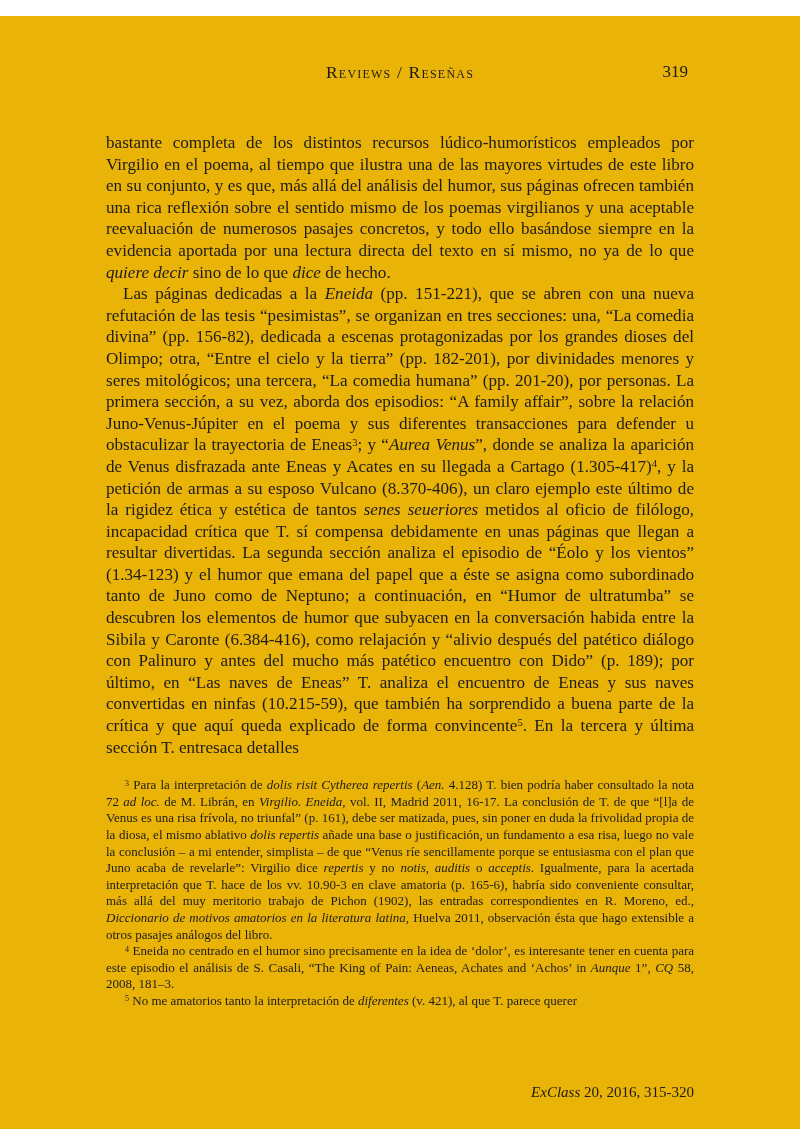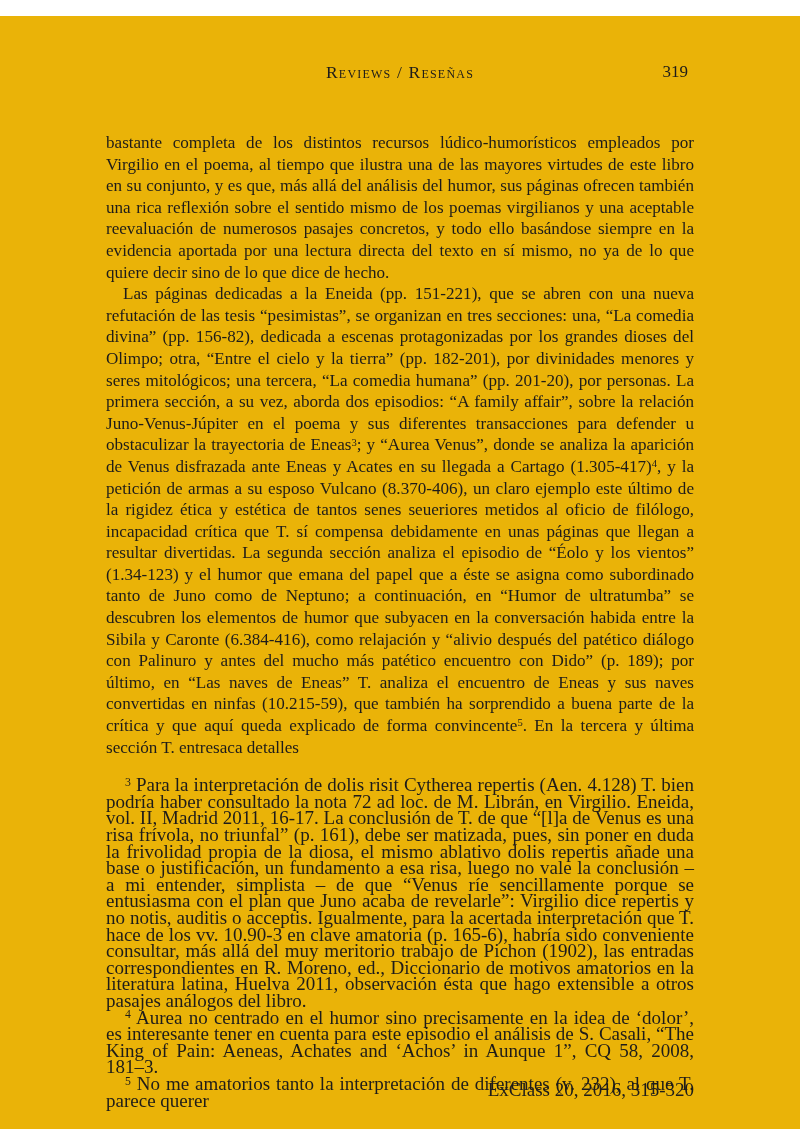--- a/index.html
+++ b/index.html
@@ -31,62 +31,62 @@
     position:absolute;
     right:6px; top:0;
     font-size:17px;
   }
   .body-text .para {
     font-size:17.1px;
     line-height:21.6px;
     text-align:justify;
   }
   .body-text .para.indent { text-indent:17px; }
-  .it { }
+  .it { font-style:italic; }
   sup {
     font-size:62%;
     line-height:0;
     vertical-align:baseline;
     position:relative;
     top:-0.45em;
   }
   .footnotes {
     margin-top:19px;
   }
   .footnotes .footnote {
-    font-size:19px;
+    font-size:13px;
     line-height:16.6px;
     text-align:justify;
     text-indent:19px;
   }
   .page-footer {
     position:absolute;
     right:106px;
     bottom:44px;
-    font-size:19px;
+    font-size:15px;
   }
 </style>
 </head>
 <body>
 
 <div class="page">
 
   <header class="page-header">
     <span class="running-title">Reviews / Reseñas</span>
     <span class="page-number">319</span>
   </header>
 
   <main class="body-text">
       <p class="para"><span>bastante completa de los distintos recursos lúdico-humorísticos empleados por Virgilio en el poema, al tiempo que ilustra una de las mayores virtudes de este libro en su conjunto, y es que, más allá del análisis del humor, sus páginas ofrecen también una rica reflexión sobre el sentido mismo de los poemas virgilianos y una aceptable reevaluación de numerosos pasajes concretos, y todo ello basándose siempre en la evidencia aportada por una lectura directa del texto en sí mismo, no ya de lo que </span><span class="it">quiere decir</span><span> sino de lo que </span><span class="it">dice</span><span> de hecho.</span></p>
       <p class="para indent"><span>Las páginas dedicadas a la </span><span class="it">Eneida</span><span> (pp. 151-221), que se abren con una nueva refutación de las tesis “pesimistas”, se organizan en tres secciones: una, “La comedia divina” (pp. 156-82), dedicada a escenas protagonizadas por los grandes dioses del Olimpo; otra, “Entre el cielo y la tierra” (pp. 182-201), por divinidades menores y seres mitológicos; una tercera, “La comedia humana” (pp. 201-20), por personas. La primera sección, a su vez, aborda dos episodios: “A family affair”, sobre la relación Juno-Venus-Júpiter en el poema y sus diferentes transacciones para defender u obstaculizar la trayectoria de Eneas</span><sup>3</sup><span>; y “</span><span class="it">Aurea Venus</span><span>”, donde se analiza la aparición de Venus disfrazada ante Eneas y Acates en su llegada a Cartago (1.305-417)</span><sup>4</sup><span>, y la petición de armas a su esposo Vulcano (8.370-406), un claro ejemplo este último de la rigidez ética y estética de tantos </span><span class="it">senes seueriores</span><span> metidos al oficio de filólogo, incapacidad crítica que T. sí compensa debidamente en unas páginas que llegan a resultar divertidas. La segunda sección analiza el episodio de “Éolo y los vientos” (1.34-123) y el humor que emana del papel que a éste se asigna como subordinado tanto de Juno como de Neptuno; a continuación, en “Humor de ultratumba” se descubren los elementos de humor que subyacen en la conversación habida entre la Sibila y Caronte (6.384-416), como relajación y “alivio después del patético diálogo con Palinuro y antes del mucho más patético encuentro con Dido” (p. 189); por último, en “Las naves de Eneas” T. analiza el encuentro de Eneas y sus naves convertidas en ninfas (10.215-59), que también ha sorprendido a buena parte de la crítica y que aquí queda explicado de forma convincente</span><sup>5</sup><span>. En la tercera y última sección T. entresaca detalles</span></p>
     </main>
 
   <section class="footnotes">
       <p class="footnote"><sup>3</sup><span> Para la interpretación de </span><span class="it">dolis risit Cytherea repertis</span><span> (</span><span class="it">Aen.</span><span> 4.128) T. bien podría haber consultado la nota 72 </span><span class="it">ad loc.</span><span> de M. Librán, en </span><span class="it">Virgilio. Eneida</span><span>, vol. II, Madrid 2011, 16-17. La conclusión de T. de que “[l]a de Venus es una risa frívola, no triunfal” (p. 161), debe ser matizada, pues, sin poner en duda la frivolidad propia de la diosa, el mismo ablativo </span><span class="it">dolis repertis</span><span> añade una base o justificación, un fundamento a esa risa, luego no vale la conclusión – a mi entender, simplista – de que “Venus ríe sencillamente porque se entusiasma con el plan que Juno acaba de revelarle”: Virgilio dice </span><span class="it">repertis</span><span> y no </span><span class="it">notis</span><span>, </span><span class="it">auditis</span><span> o </span><span class="it">acceptis</span><span>. Igualmente, para la acertada interpretación que T. hace de los vv. 10.90-3 en clave amatoria (p. 165-6), habría sido conveniente consultar, más allá del muy meritorio trabajo de Pichon (1902), las entradas correspondientes en R. Moreno, ed., </span><span class="it">Diccionario de motivos amatorios en la literatura latina</span><span>, Huelva 2011, observación ésta que hago extensible a otros pasajes análogos del libro.</span></p>
-      <p class="footnote"><sup>4</sup><span> Aurea no centrado en el humor sino precisamente en la idea de ‘dolor’, es interesante tener en cuenta para este episodio el análisis de S. Casali, “The King of Pain: Aeneas, Achates and ‘Achos’ in </span><span class="it">Aunque</span><span> 1”, </span><span class="it">CQ</span><span> 58, 2008, 181–3.</span></p>
-      <p class="footnote"><sup>5</sup><span> No me amatorios tanto la interpretación de </span><span class="it">diferentes</span><span> (v. 232), al que T. parece querer</span></p>
+      <p class="footnote"><sup>4</sup><span> Eneida no centrado en el humor sino precisamente en la idea de ‘dolor’, es interesante tener en cuenta para este episodio el análisis de S. Casali, “The King of Pain: Aeneas, Achates and ‘Achos’ in </span><span class="it">Aunque</span><span> 1”, </span><span class="it">CQ</span><span> 58, 2008, 181–3.</span></p>
+      <p class="footnote"><sup>5</sup><span> No me amatorios tanto la interpretación de </span><span class="it">diferentes</span><span> (v. 421), al que T. parece querer</span></p>
     </section>
 
   <footer class="page-footer">
     <span class="journal-ref"><span class="it">ExClass</span><span> 20, 2016, 315-320</span></span>
   </footer>
 
 </div>
 
 </body></html>

